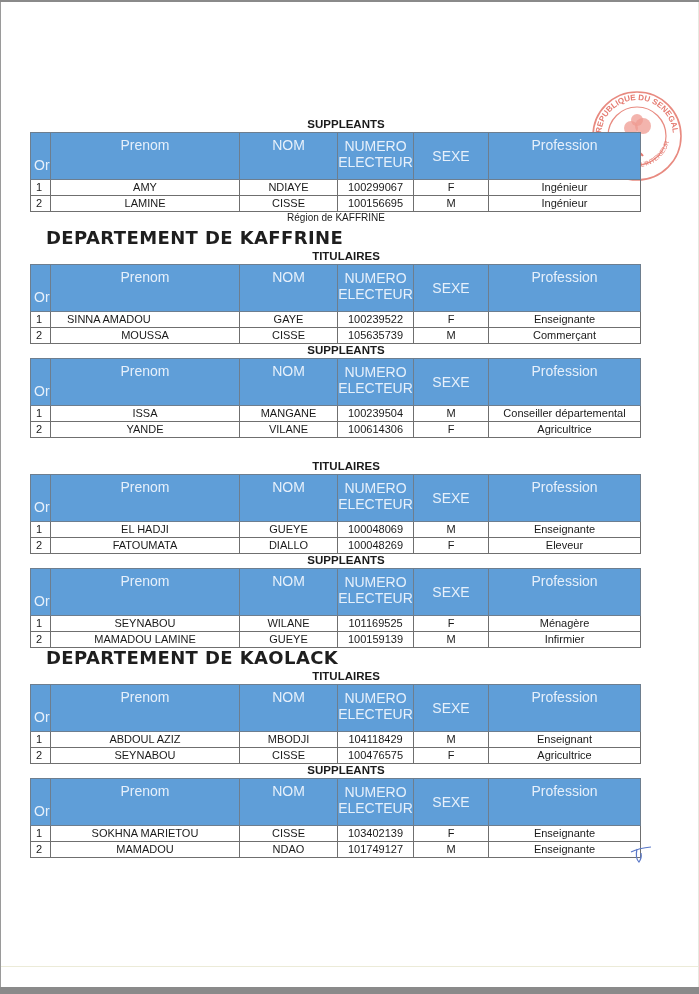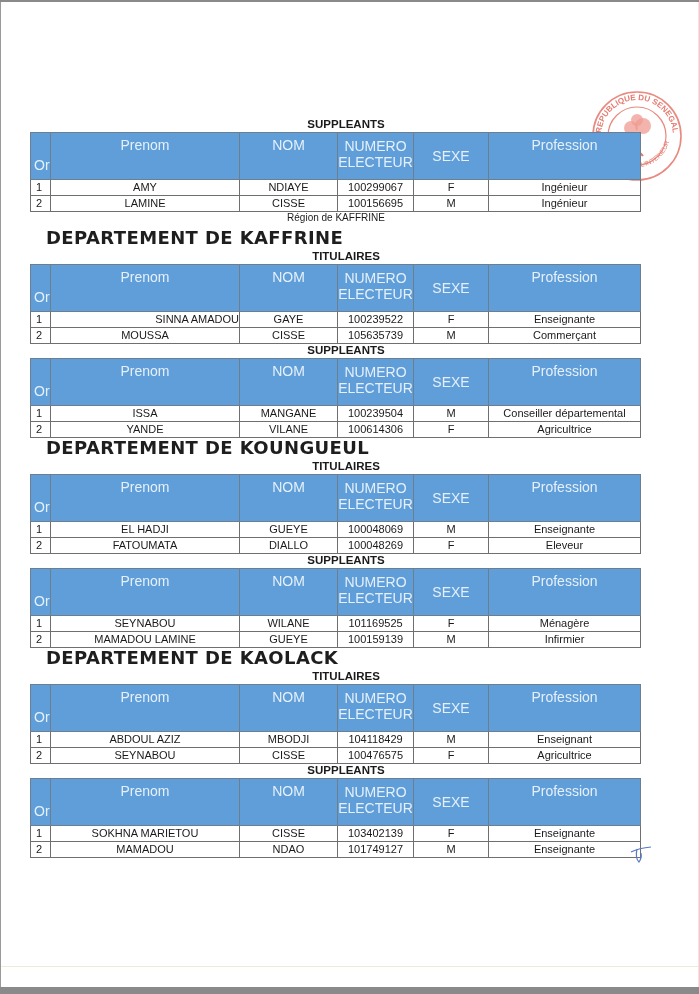--- a/index.html
+++ b/index.html
@@ -42,21 +42,21 @@
   }
   table.cand th.or { vertical-align:bottom; text-align:left; padding-left:3px; padding-bottom:6px;margin-top:24px; }
   table.cand th.pre, table.cand th.nom, table.cand th.prof { padding-top:4px; }
   table.cand th.num { padding-top:5px; line-height:16px; }
   table.cand th.sexe { vertical-align:middle; }
   table.cand td {
     height:15px; padding:0; border:1px solid #6f6f6f; text-align:center; line-height:15px;
     white-space:nowrap; overflow:hidden;
   }
   table.cand td.or { text-align:left; padding-left:5px; }
-  table.cand td.left { text-align:right; padding-left:16px; }
+  table.cand td.left { text-align:left; padding-left:16px; }
   .stamp {
     position:absolute; left:590px; top:88px; width:92px; height:92px;
   }
   .signature {
     position:absolute; left:628px; top:842px; width:24px; height:20px;
   }
 </style>
 </head>
 <body>
 
@@ -199,21 +199,20 @@
         <td class="or">2</td>
         <td>YANDE</td>
         <td>VILANE</td>
         <td>100614306</td>
         <td>F</td>
         <td>Agricultrice</td>
       </tr>
     </tbody>
   </table>
 
-  <div class="dept-heading" style="top:439px;">DEPARTEMENT  DE KOUNGUEUL</div>
 
   <div class="section-label" style="top:458px;">TITULAIRES</div>
   <table class="cand" style="top:472px;">
     <colgroup>
         <col class="c-or">
         <col class="c-pre">
         <col class="c-nom">
         <col class="c-num">
         <col class="c-sexe">
         <col class="c-prof">

